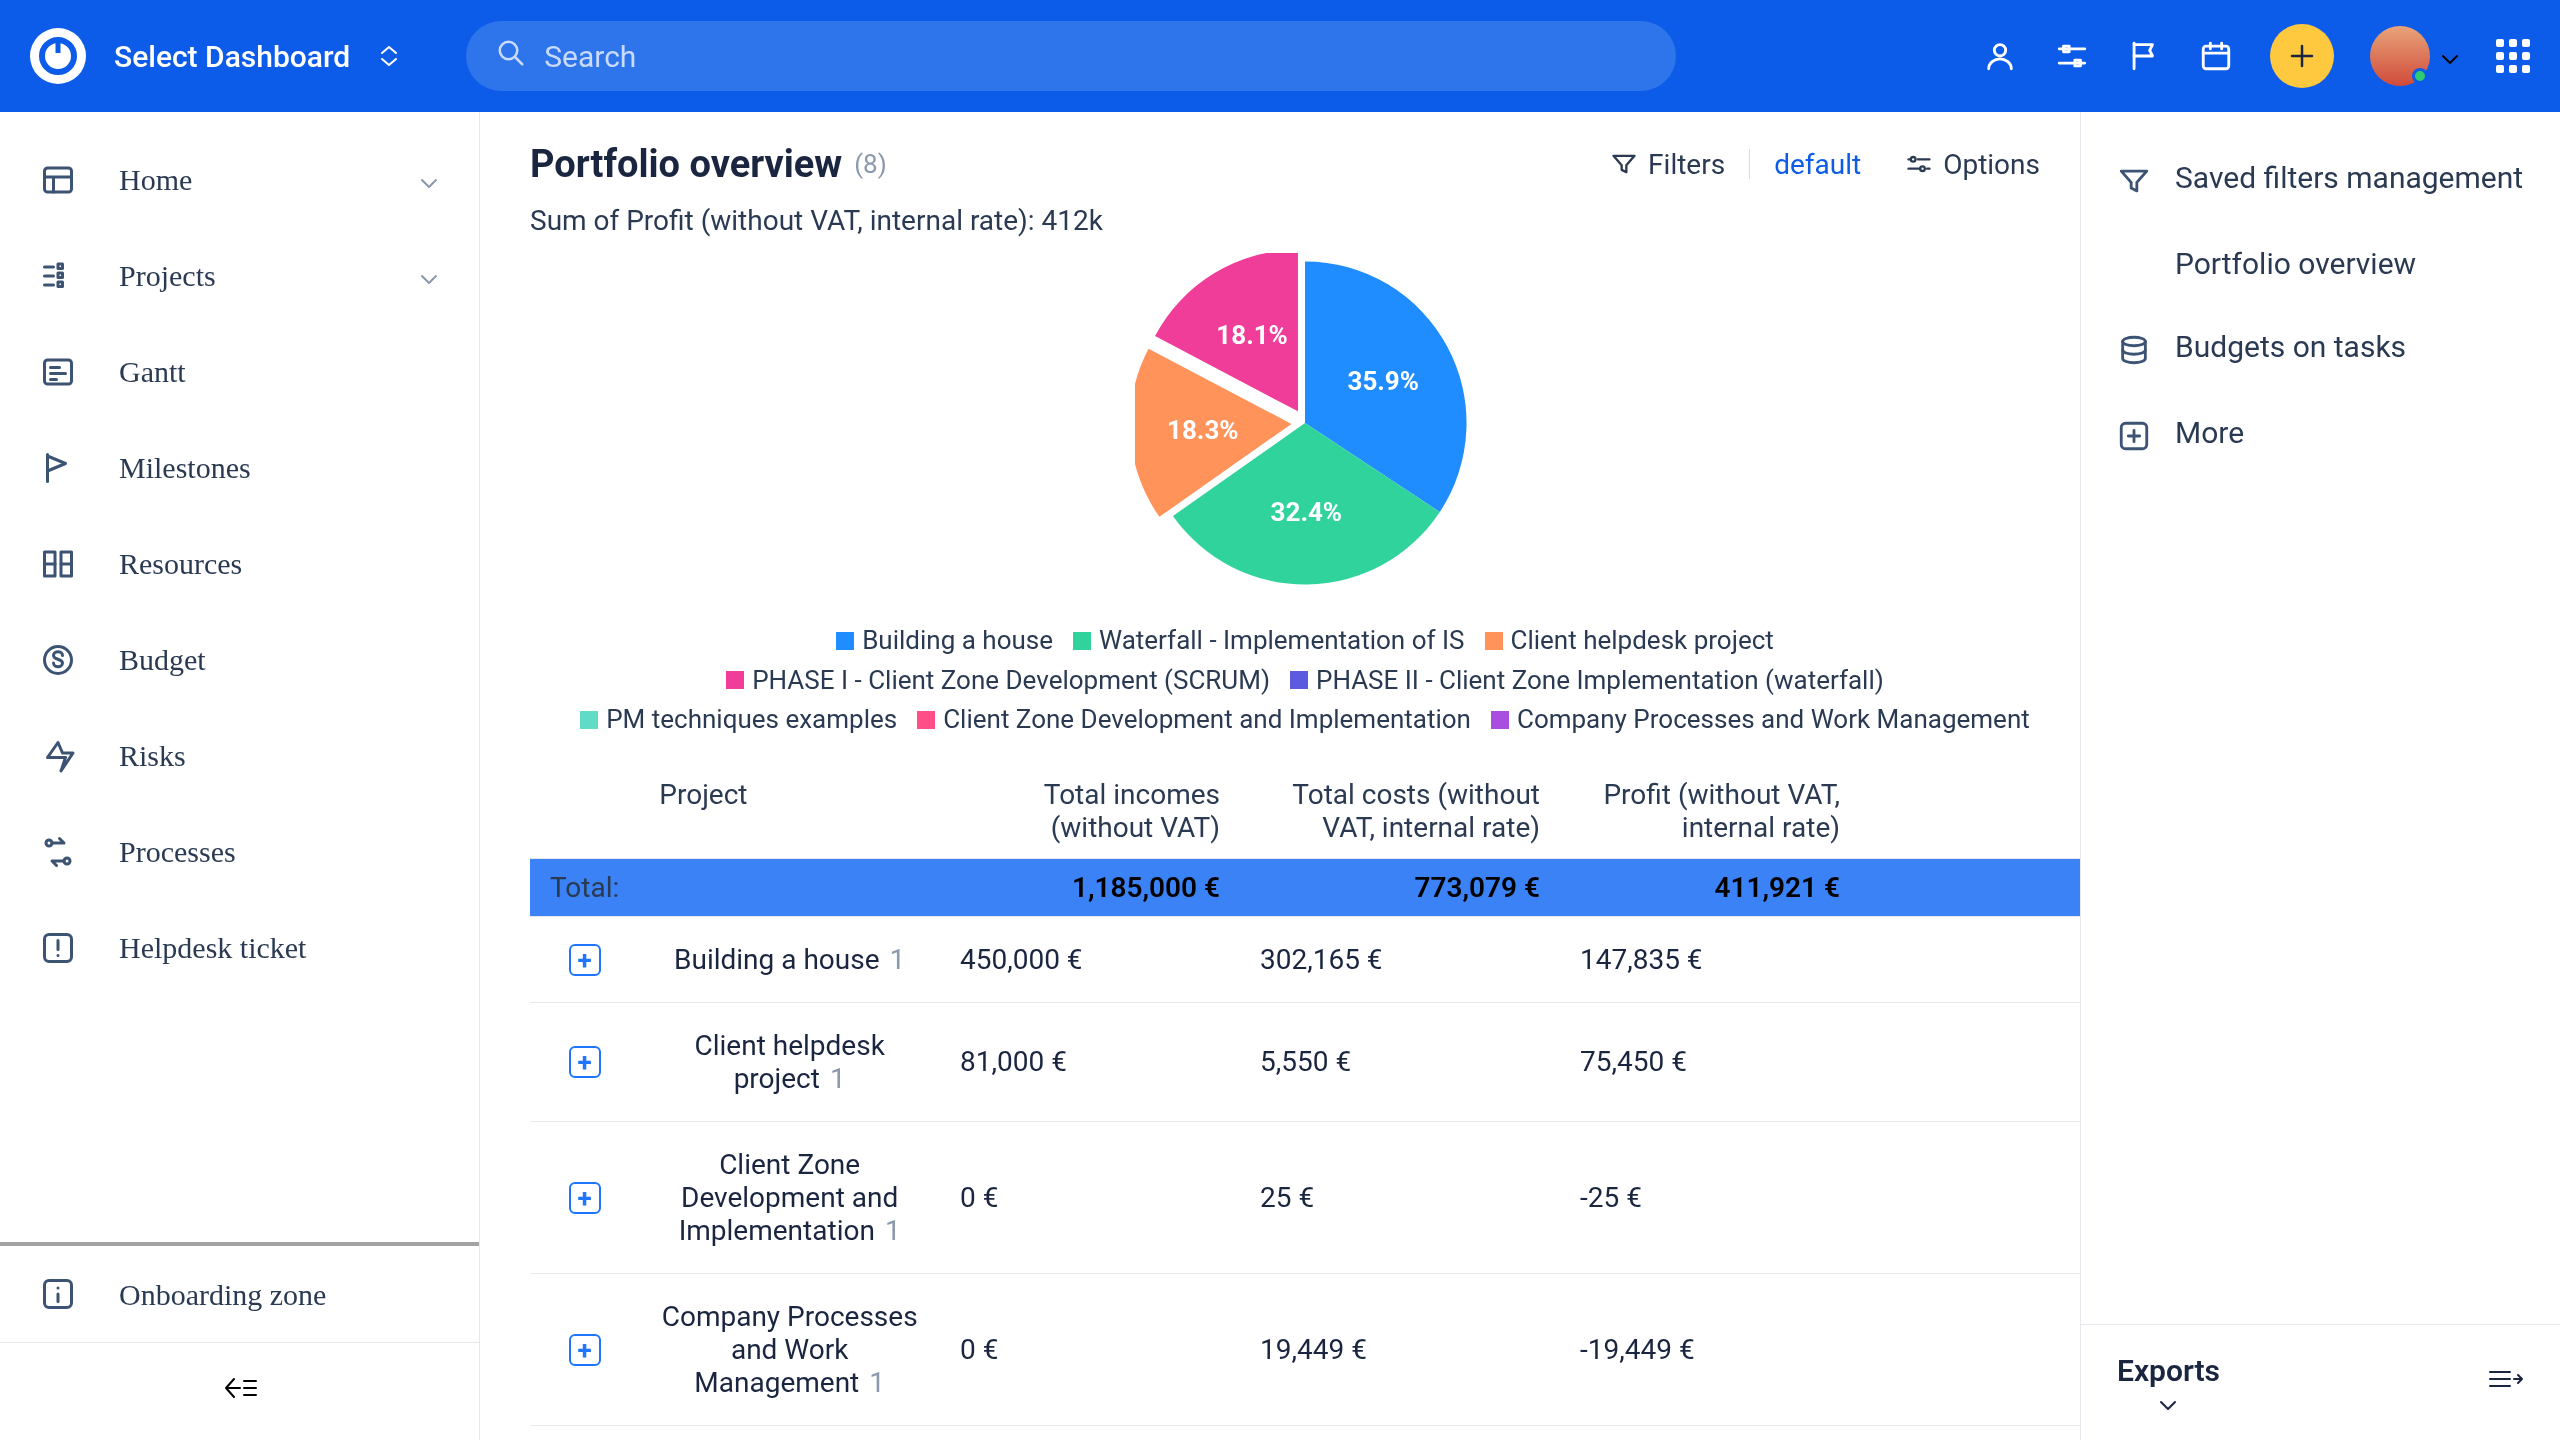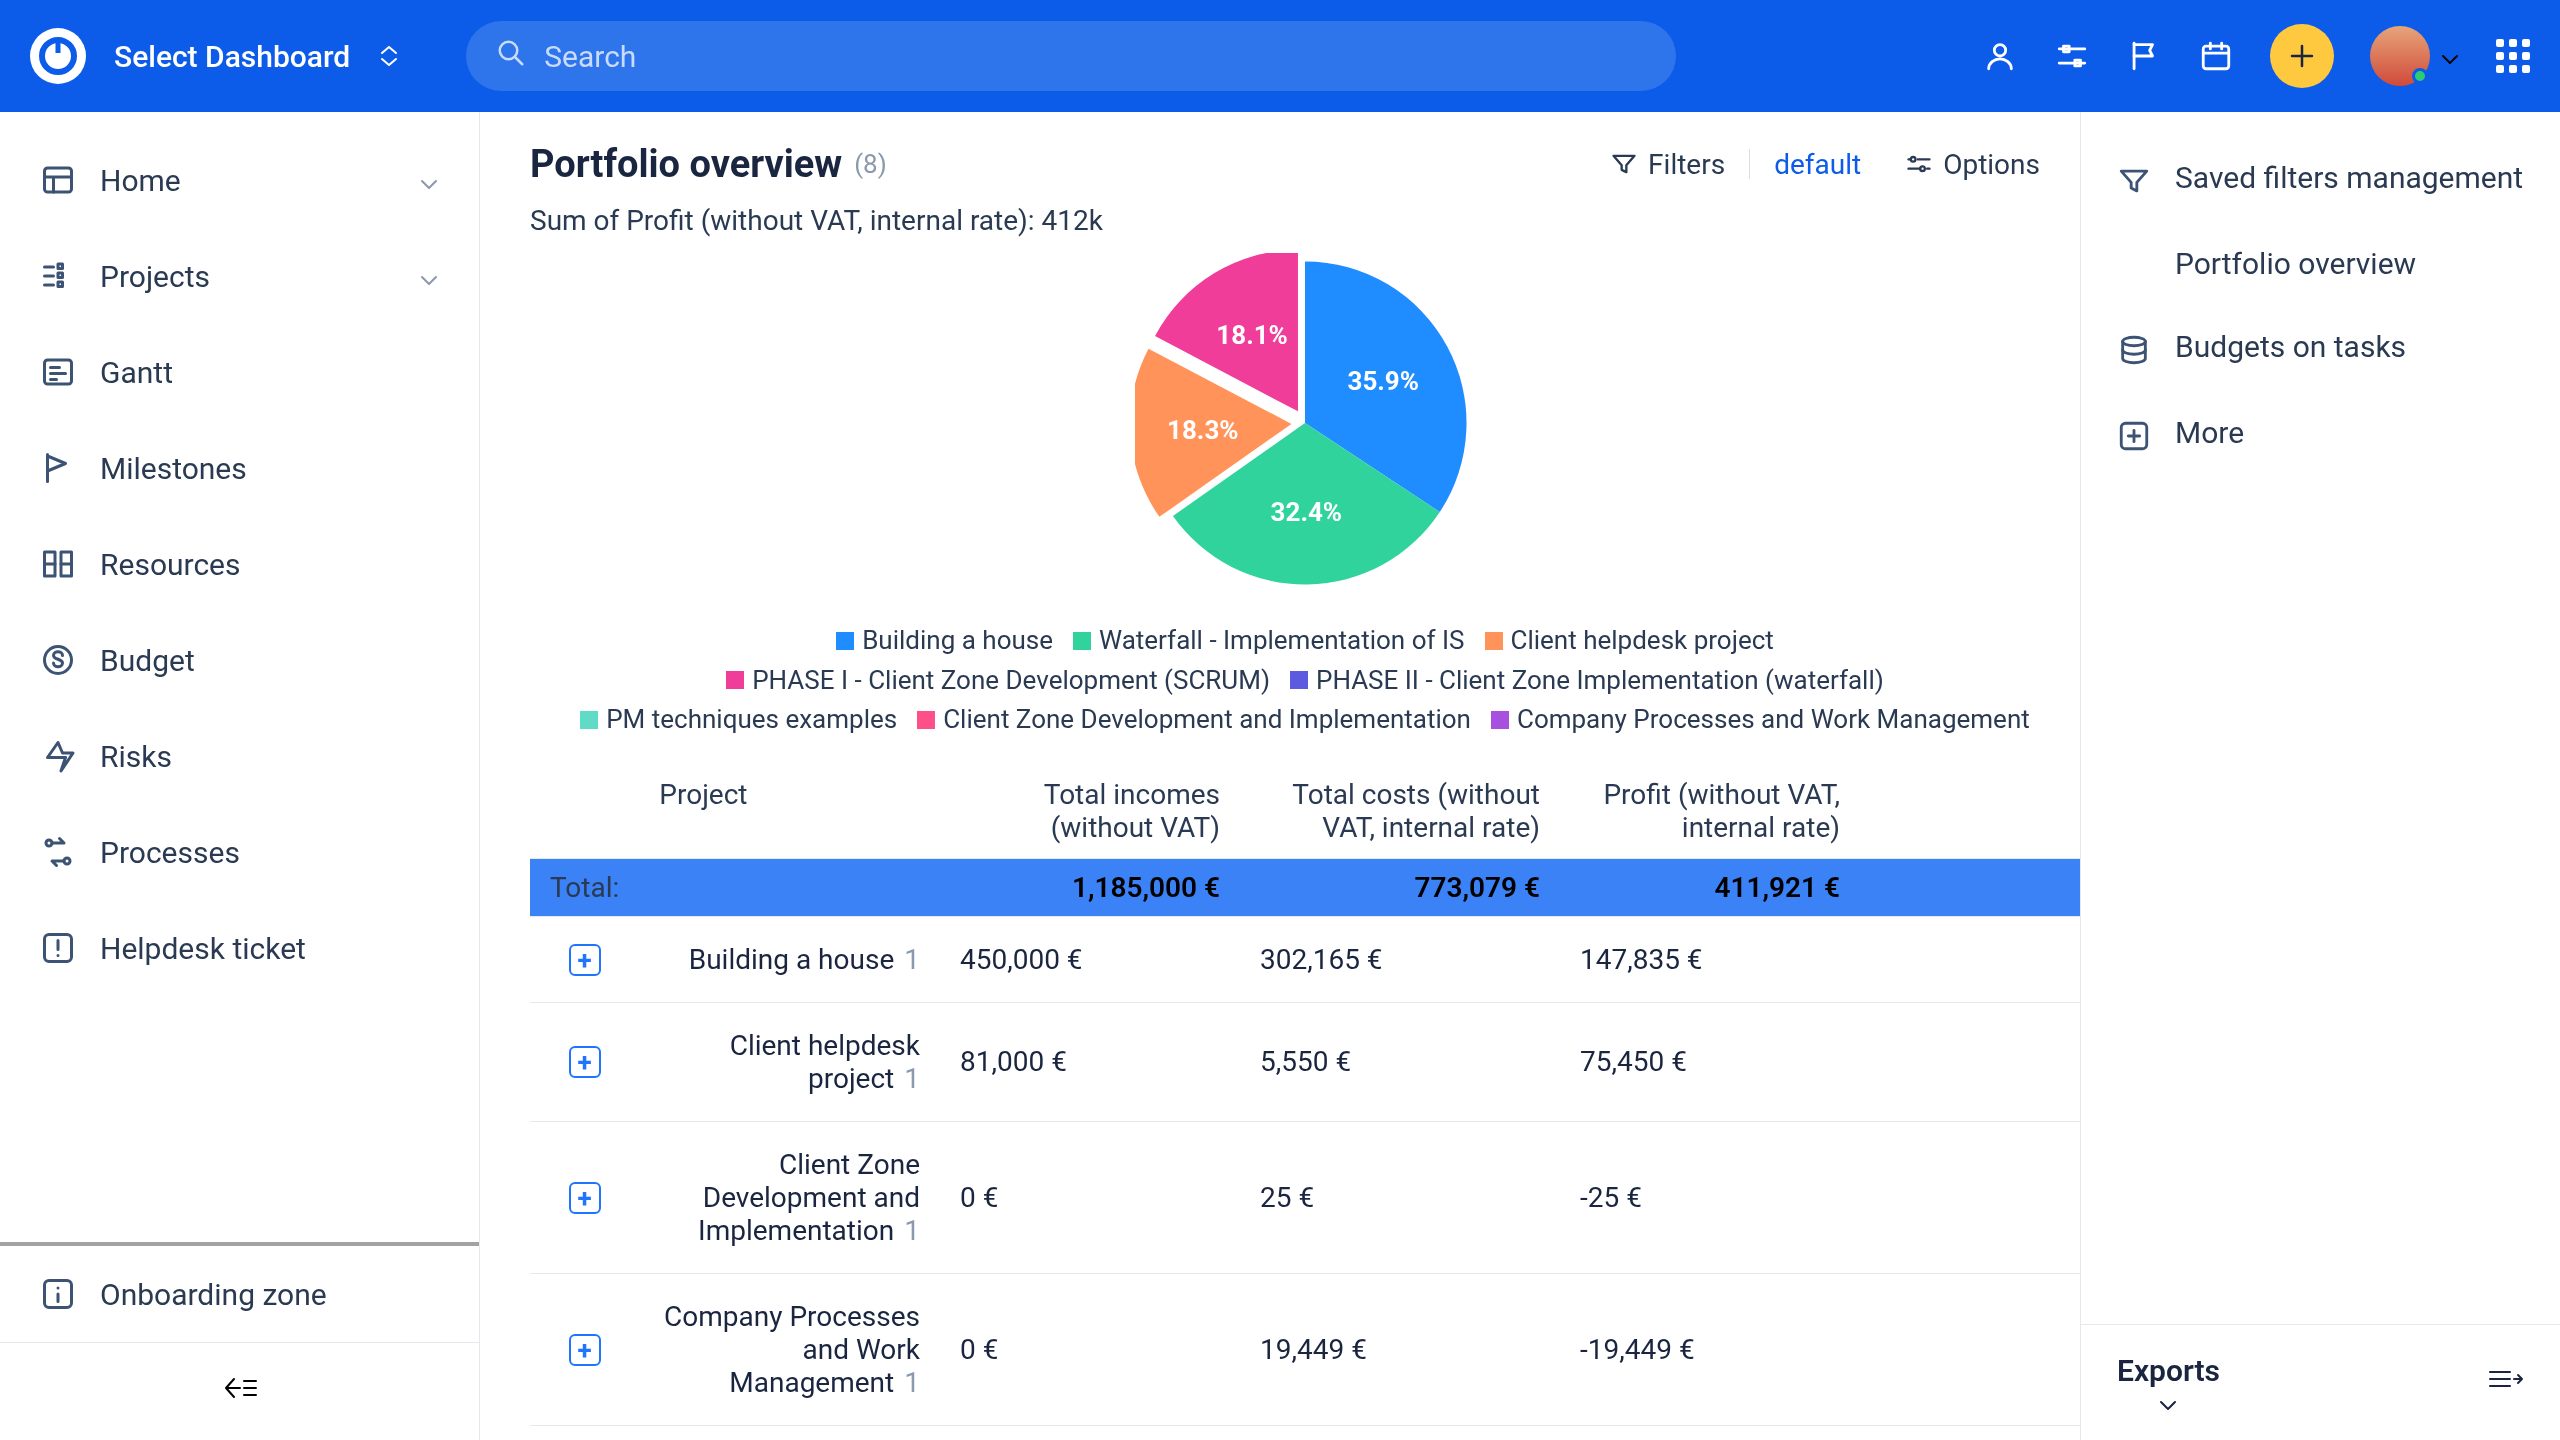--- a/index.html
+++ b/index.html
@@ -86,22 +86,22 @@
 
 
 .layout { display: flex; height: calc(1440px - 112px); }
 .sidebar {
   width: 480px; border-right: 1px solid #e5e8ec;
   display: flex; flex-direction: column;
 }
 .sidebar-scroll { flex: 1; padding-top: 20px; }
 .sidebar-item {
   display: flex; align-items: center;
-  padding: 30px 40px; gap: 24px;
-  color: #2a3a52; font-size: 30px;
+  padding: 30px 40px; gap: 43px;
+  color: #2a3a52; font-size: 30px; font-family: Liberation Serif, serif;
 }
 .sidebar-item .icon { width: 36px; height: 36px; color: #3d5373; display:flex; align-items:center; justify-content:center; }
 .sidebar-item .label { flex: 1; }
 .sidebar-item .chevron { color: #8b99ad; }
 .sidebar-footer {
   border-top: 1px solid #e5e8ec;
   padding: 30px 0;
   display: flex; justify-content: center;
 }
 
@@ -155,21 +155,21 @@
   border-bottom: 1px solid #e5e8ec;
   font-weight: 600; text-align: right;
 }
 .table .total-row td:first-child { text-align: right; font-weight: 400; color: #2a3a52; }
 .table .total-row td.label-cell { text-align: left; }
 .table tbody.data tr td {
   padding: 26px 20px; border-bottom: 1px solid #e5e8ec;
   color: #1a2540; text-align: left;
 }
 .table tbody.data tr td:first-child { text-align: center; width: 100px; }
-.table tbody.data tr td:nth-child(2) { text-align: right; }
+.table tbody.data tr td:nth-child(2) { text-align: center; }
 .expand-btn {
   width: 32px; height: 32px; border: 2px solid #1f75fe;
   color: #1f75fe; border-radius: 6px;
   display: inline-flex; align-items: center; justify-content: center;
   font-size: 26px; font-weight: 700;
 }
 .row-count { color: #8b99ad; margin-left: 10px; }
 .neg { color: #ff2a6a; }
 
 

